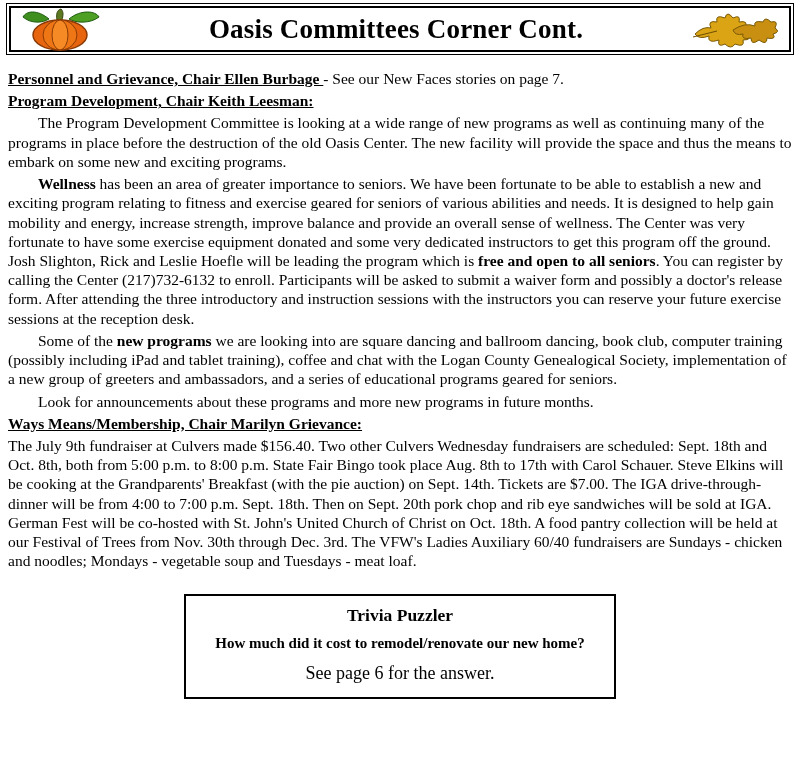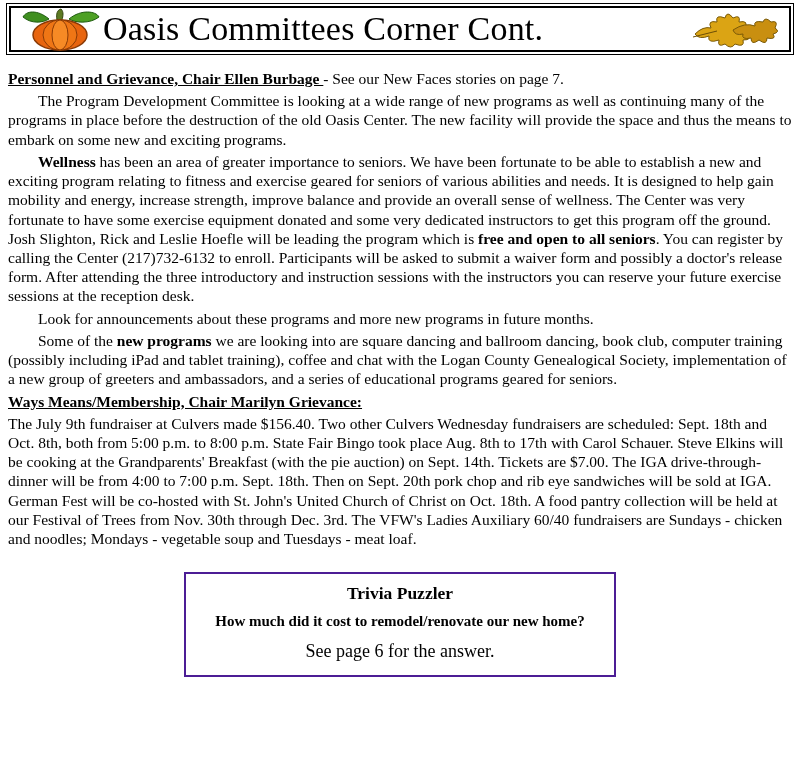--- a/index.html
+++ b/index.html
@@ -24,22 +24,23 @@
   .masthead {
     border: 2px solid #000;
     display: flex;
     align-items: center;
     height: 46px;
     padding: 0 8px;
   }
   .masthead .art { flex: 0 0 auto; display: flex; align-items: center; }
   .masthead h1 {
     flex: 1 1 auto;
-    font-size: 34px;
-    font-weight: normal;
+    text-align: center;
+    font-size: 27px;
+    font-weight: bold;
     letter-spacing: 0.2px;
   }
 
   
   .content {
     padding: 14px 2px 0;
     font-size: 15.5px;
     line-height: 1.24;
   }
   .hline {
@@ -48,21 +49,21 @@
   }
   .content p { margin: 0 0 3px; }
   .content p.indent { text-indent: 30px; }
   .sec-head { margin-top: 15px; margin-bottom: 6px; }
   .top-line { margin-bottom: 2px; }
 
   
   .trivia {
     width: 432px;
     margin: 24px auto 10px;
-    border: 2px solid #4c1d95;
+    border: 2px solid #000000;
     text-align: center;
     padding: 9px 12px 13px;
   }
   .trivia-title { font-size: 17.5px; font-weight: bold; margin-bottom: 7px; }
   .trivia-q { font-size: 15px; font-weight: bold; margin-bottom: 9px; }
   .trivia-a { font-size: 18px; }
 </style>
 </head>
 <body>
 
@@ -94,28 +95,29 @@
         </svg>
       </span>
 
     </header>
   </div>
 
   <div class="content">
 
     <p class="top-line"><span class="hline">Personnel and Grievance, Chair Ellen Burbage </span><span> - See our New Faces stories on page 7.</span></p>
 
+    <p class="sec-head"><span class="hline">Program Development, Chair Keith Leesman:</span></p>
 
     <p class="indent">The Program Development Committee is looking at a wide range of new programs as well as continuing many of the programs in place before the destruction of the old Oasis Center.  The new facility will provide the space and thus the means to embark on some new and exciting programs.</p>
 
     <p class="indent"><b>Wellness</b><span> has been an area of greater importance to seniors.  We have been fortunate to be able to establish a new and exciting program relating to fitness and exercise geared for seniors of various abilities and needs.  It is designed to help gain mobility and energy, increase strength, improve balance and provide an overall sense of wellness.  The Center was very fortunate to have some exercise equipment donated and some very dedicated instructors to get this program off the ground.  Josh Slighton, Rick and Leslie Hoefle will be leading the program which is </span><b>free and open to all seniors</b><span>.  You can register by calling the Center (217)732-6132 to enroll.  Participants will be asked to submit a waiver form and possibly a doctor's release form.  After attending the three introductory and instruction sessions with the instructors you can reserve your future exercise sessions at the reception desk.</span></p>
 
+    <p class="indent"><span>Some of the </span><b>new programs</b><span> we are looking into are square dancing and ballroom dancing, book club, computer training (possibly including iPad and tablet training), coffee and chat with the Logan County Genealogical Society, implementation of a new group of greeters and ambassadors, and a series of educational programs geared for seniors.</span></p>
+
     <p class="indent">Look for announcements about these programs and more new programs in future months.</p>
-
-    <p class="indent"><span>Some of the </span><b>new programs</b><span> we are looking into are square dancing and ballroom dancing, book club, computer training (possibly including iPad and tablet training), coffee and chat with the Logan County Genealogical Society, implementation of a new group of greeters and ambassadors, and a series of educational programs geared for seniors.</span></p>
 
     <p class="sec-head"><span class="hline">Ways Means/Membership, Chair Marilyn Grievance:</span></p>
 
     <p>The July 9th fundraiser at Culvers made $156.40.  Two other Culvers Wednesday fundraisers are scheduled:  Sept. 18th and Oct. 8th, both from 5:00 p.m. to 8:00 p.m.  State Fair Bingo took place Aug. 8th to 17th with Carol Schauer.  Steve Elkins will be cooking at the Grandparents' Breakfast (with the pie auction) on Sept. 14th.  Tickets are $7.00.  The IGA drive-through-dinner will be from 4:00 to 7:00 p.m. Sept. 18th.  Then on Sept. 20th pork chop and rib eye sandwiches will be sold at IGA.  German Fest will be co-hosted with St. John's United Church of Christ on Oct. 18th.  A food pantry collection will be held at our Festival of Trees from Nov. 30th through Dec. 3rd.  The VFW's Ladies Auxiliary 60/40 fundraisers are Sundays - chicken and noodles; Mondays - vegetable soup and Tuesdays - meat loaf.</p>
 
     <div class="trivia">
       <div class="trivia-title">Trivia Puzzler</div>
       <div class="trivia-q">How much did it cost to remodel/renovate our new home?</div>
       <div class="trivia-a">See page 6 for the answer.</div>
     </div>

